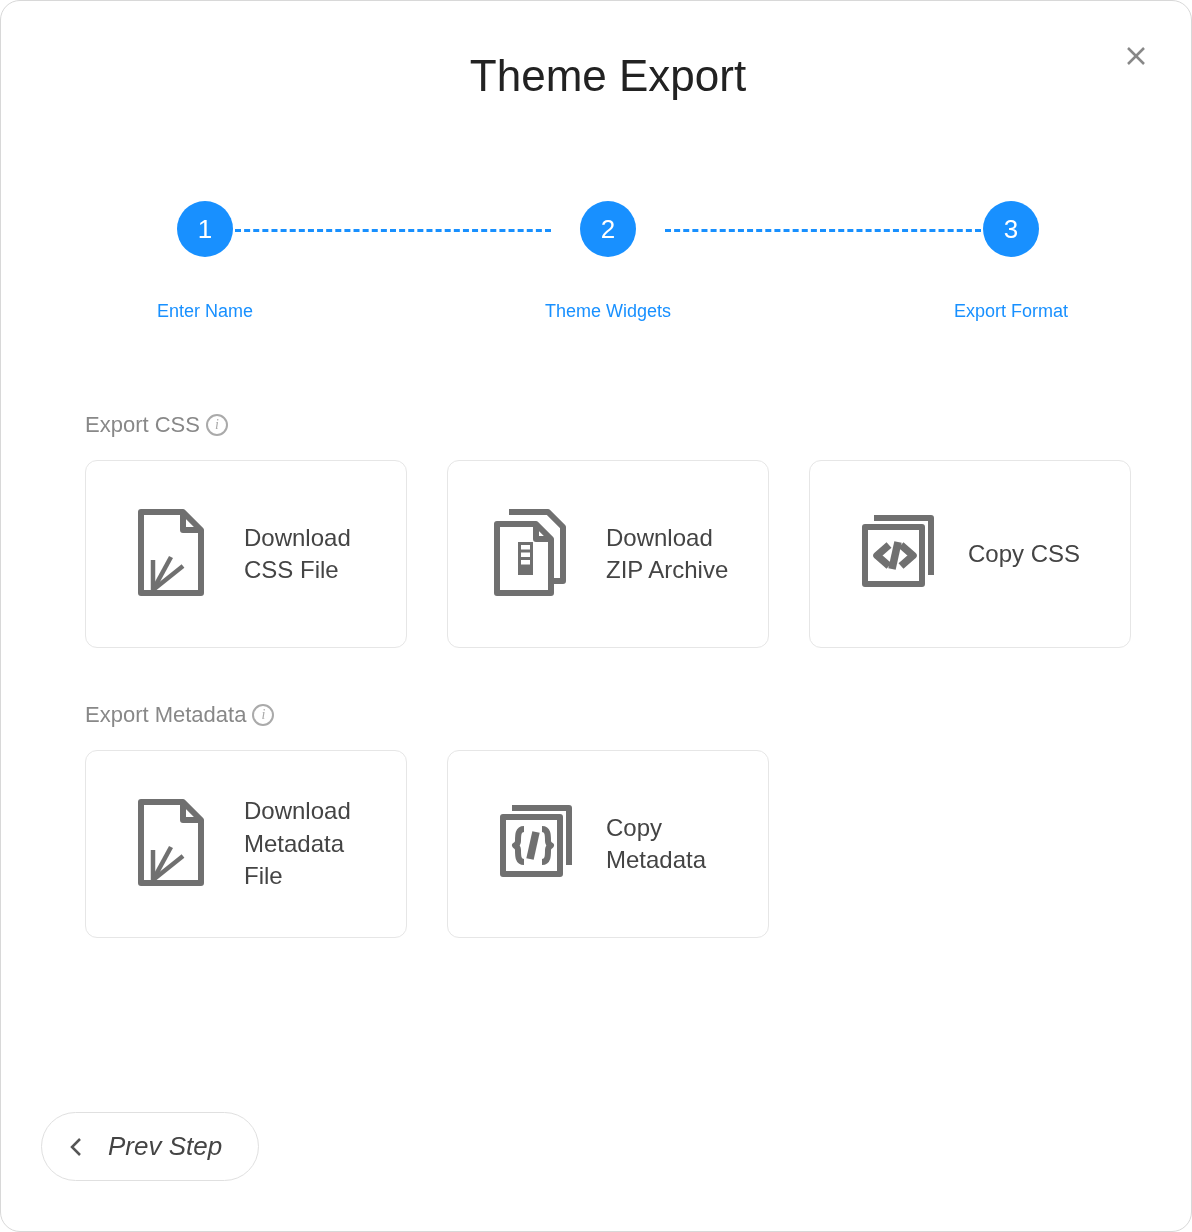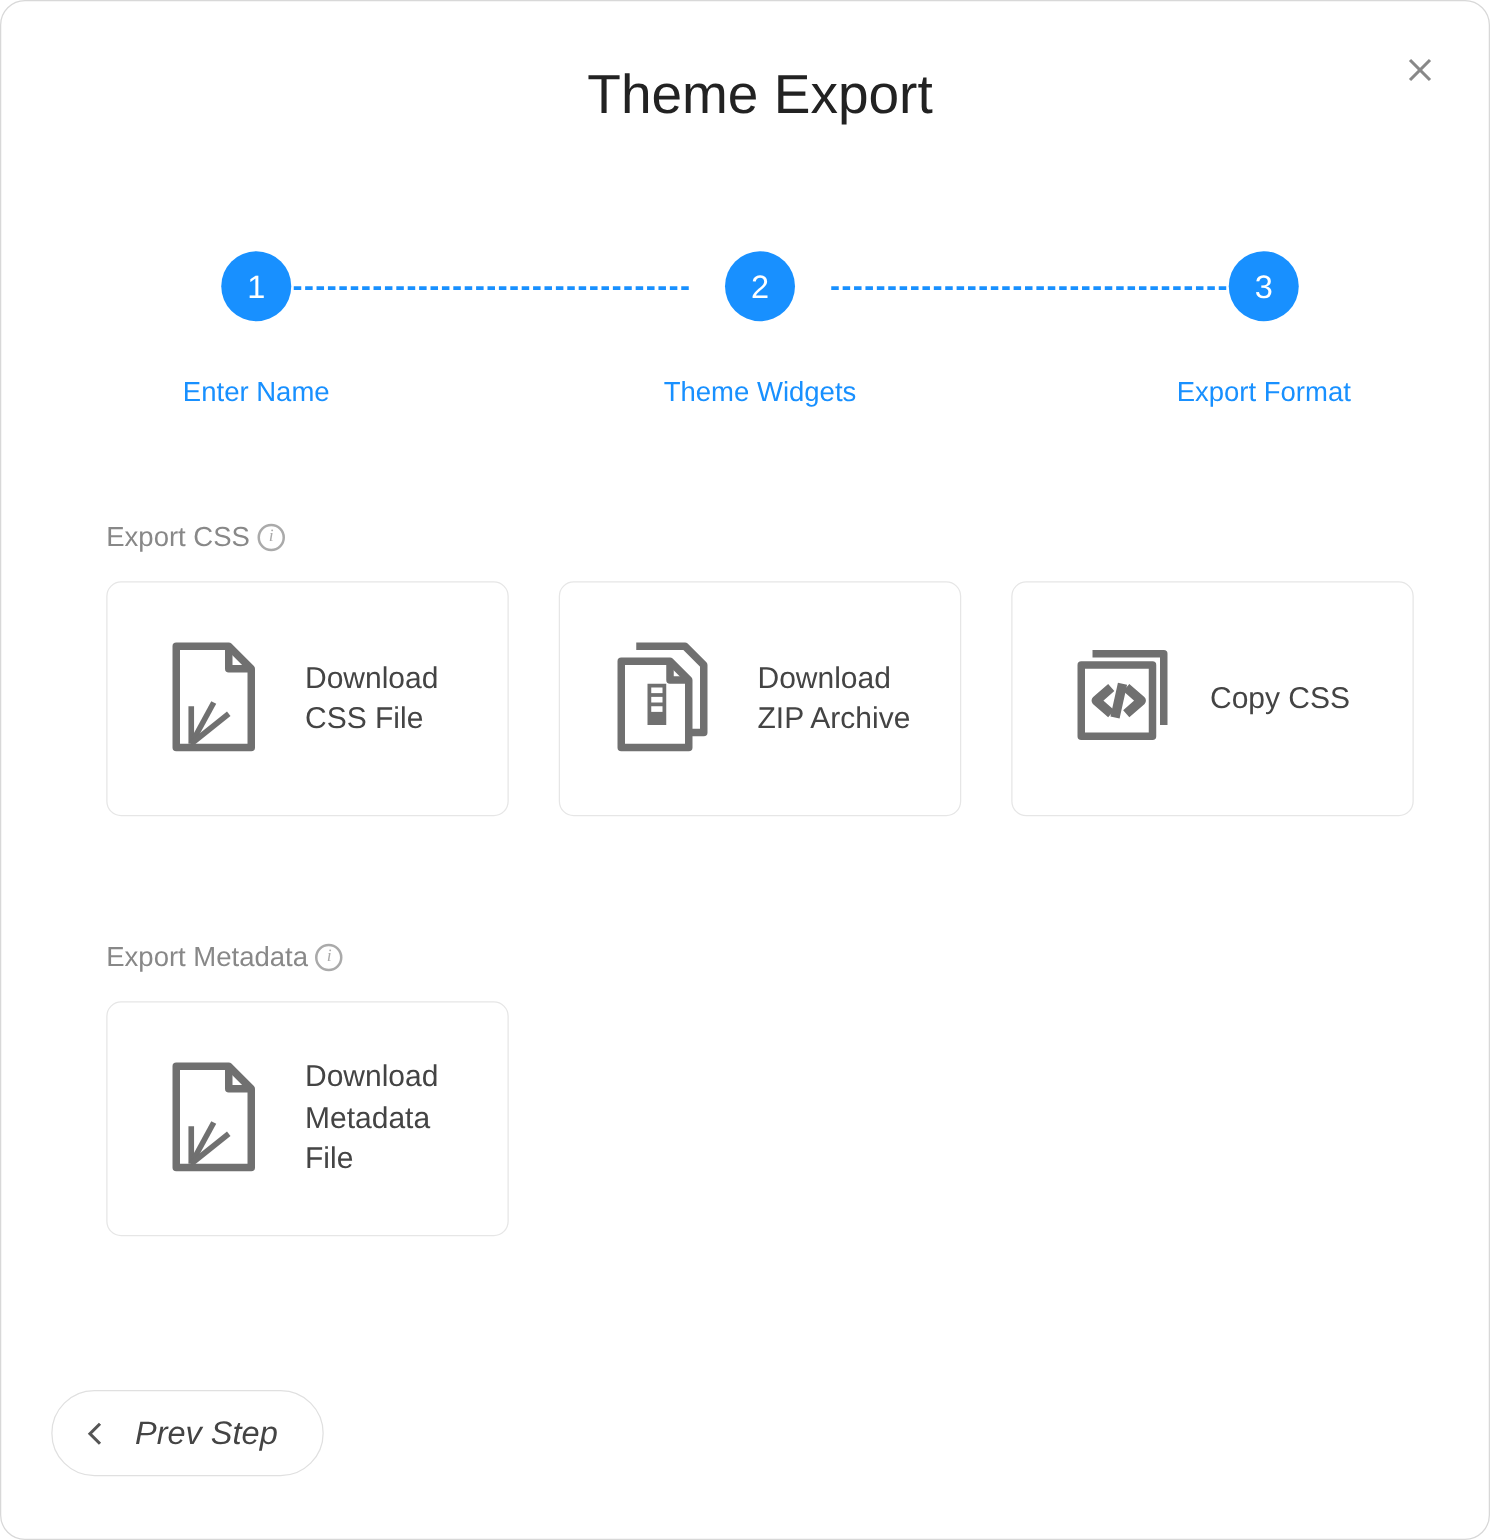--- a/index.html
+++ b/index.html
@@ -59,38 +59,38 @@
     background: #1890ff;
     color: #fff;
     font-size: 26px;
     font-weight: 500;
     display: flex;
     align-items: center;
     justify-content: center;
   }
   .step-label {
     margin-top: 44px;
-    font-size: 22px;
+    font-size: 18px;
     color: #1890ff;
   }
   .step-line {
     position: absolute;
     top: 28px;
     height: 0;
     border-top: 3px dashed #1890ff;
     z-index: 1;
   }
   .line1 { left: 170px; right: 600px; }
   .line2 { left: 600px; right: 170px; }
 
   .section {
     margin-top: 90px;
     padding: 0 20px;
   }
-  .section + .section { margin-top: 100px; }
+  .section + .section { margin-top: 54px; }
   .section-header {
     display: flex;
     align-items: center;
     font-size: 22px;
     color: #888;
     margin-bottom: 22px;
     gap: 6px;
   }
   .info-icon {
     width: 22px; height: 22px;
@@ -246,20 +246,33 @@
             <path d="M14 4 H42 L54 16 V58 H14 Z"></path>
             <path d="M42 4 V16 H54"></path>
             <path d="M22 56 L22 36" stroke-width="3"></path>
             <path d="M22 56 L34 34" stroke-width="3"></path>
             <path d="M22 56 L42 40" stroke-width="3"></path>
           </svg>
         </div>
         <div class="card-label" style="white-space:pre-line">Download
 Metadata File</div>
       </div>
+      <div class="card">
+        <div class="card-icon">
+          <svg viewBox="0 0 64 64" fill="none" stroke="#707070" stroke-width="4" stroke-linejoin="round">
+            <rect x="14" y="14" width="38" height="38"></rect>
+            <path d="M20 8 H58 V46"></path>
+            <path d="M28 22 C24 22 24 26 24 30 C24 32 22 33 22 33 C22 33 24 34 24 36 C24 40 24 44 28 44" stroke-width="4"></path>
+            <path d="M40 22 C44 22 44 26 44 30 C44 32 46 33 46 33 C46 33 44 34 44 36 C44 40 44 44 40 44" stroke-width="4"></path>
+            <line x1="36" y1="24" x2="32" y2="42" stroke-width="5"></line>
+          </svg>
+        </div>
+        <div class="card-label" style="white-space:pre-line">Copy
+Metadata</div>
+      </div>
     </div>
   </div>
 
   <div class="footer">
     <div class="prev-btn">
       <svg viewBox="0 0 16 24">
           <polyline points="12,4 4,12 12,20"></polyline>
         </svg>
       <span>Prev Step</span>
     </div>

